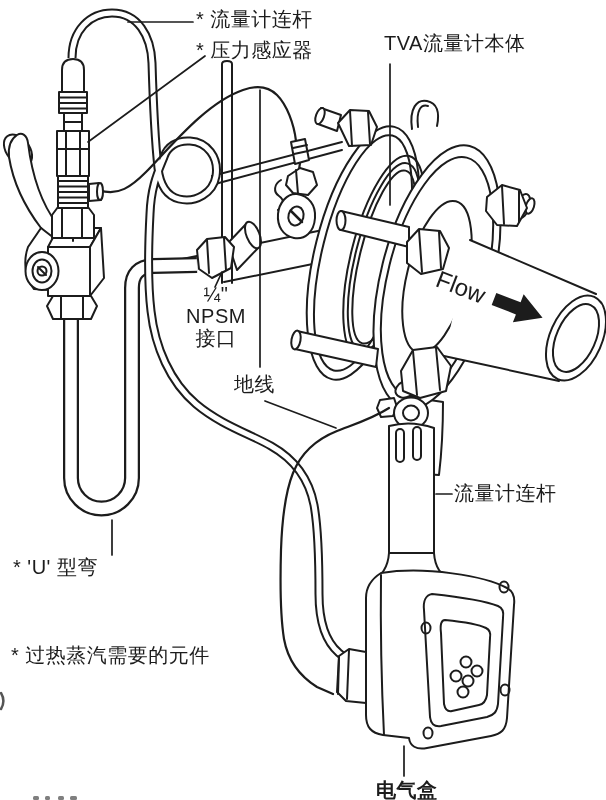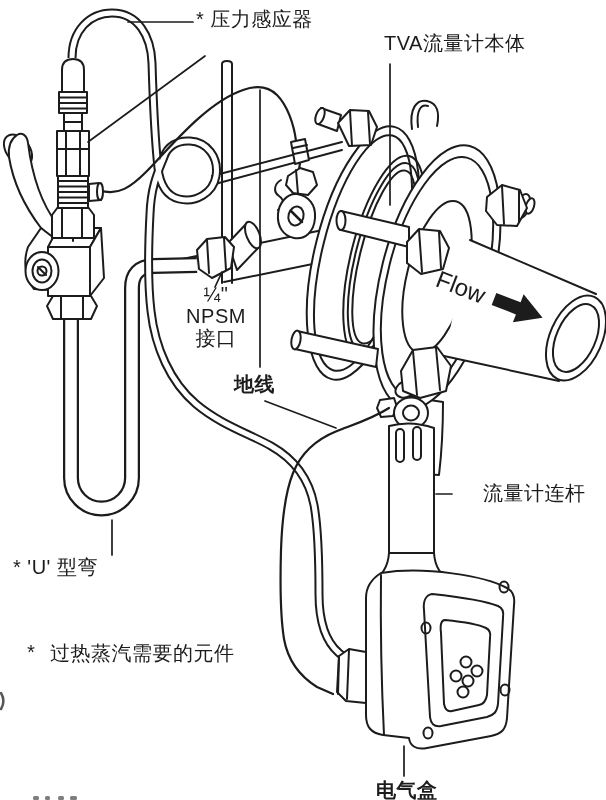--- a/index.html
+++ b/index.html
@@ -9,25 +9,25 @@
   }
   #art{position:absolute;left:0;top:0;}
   .lbl{
     position:absolute;color:#1c1c1c;font-size:20px;line-height:22px;
     white-space:nowrap;letter-spacing:0.5px;
   }
   #lbl-sensor-cable{left:196px;top:8px;}
   #lbl-pressure-sensor{left:196px;top:39px;}
   #lbl-meter-body{left:384px;top:32px;text-align:center;}
   #lbl-npsm{left:178px;top:283px;width:76px;text-align:center;white-space:normal;}
-  #lbl-ground-wire{left:234px;top:373px;font-weight:bold;}
+  #lbl-ground-wire{left:234px;top:373px;}
   #lbl-flow{left:441px;top:268px;font-size:24px;transform:rotate(21deg);transform-origin:left top;letter-spacing:0;}
-  #lbl-connecting-rod{left:454px;top:482px;margin-left:29px;}
+  #lbl-connecting-rod{left:454px;top:482px;}
   #lbl-u-bend{left:13px;top:556px;}
-  #lbl-superheat-note{left:25px;top:644px;font-family:Liberation Mono, monospace;}
+  #lbl-superheat-note{left:11px;top:644px;}
   #lbl-electrical-box{left:376px;top:779px;font-weight:bold;}
 </style>
 </head>
 <body>
 
 <div id="stage">
 
 <svg id="art" width="606" height="800" viewBox="0 0 606 800">
   <defs>
     <path id="utube" d="M 71,318 L 71,478 A 30.5,30.5 0 0 0 132,478 L 132,288 Q 132,267 153,266 L 197,265"></path>
@@ -198,21 +198,22 @@
       <g fill="#4a4a4a" stroke="none" opacity="0.7">
         <rect x="33" y="796" width="6" height="4" rx="1.5"></rect>
         <rect x="45" y="796" width="5" height="4" rx="1.5"></rect>
         <rect x="58" y="796" width="6" height="4" rx="1.5"></rect>
         <rect x="70" y="796" width="7" height="4" rx="1.5"></rect>
       </g>
     </g>
   </g>
 </svg>
 
-  <div class="lbl" id="lbl-sensor-cable">* 压力感应器</div>
+  <div class="lbl" id="lbl-sensor-cable">* 流量计连杆</div>
+  <div class="lbl" id="lbl-pressure-sensor">* 压力感应器</div>
   <div class="lbl" id="lbl-meter-body">TVA流量计本体</div>
   <div class="lbl" id="lbl-npsm">
     <div>¼"</div>
     <div>NPSM</div>
     <div>接口</div>
   </div>
   <div class="lbl" id="lbl-ground-wire">地线</div>
   <div class="lbl" id="lbl-flow">Flow</div>
   <div class="lbl" id="lbl-connecting-rod">流量计连杆</div>
   <div class="lbl" id="lbl-u-bend">* 'U' 型弯</div>

